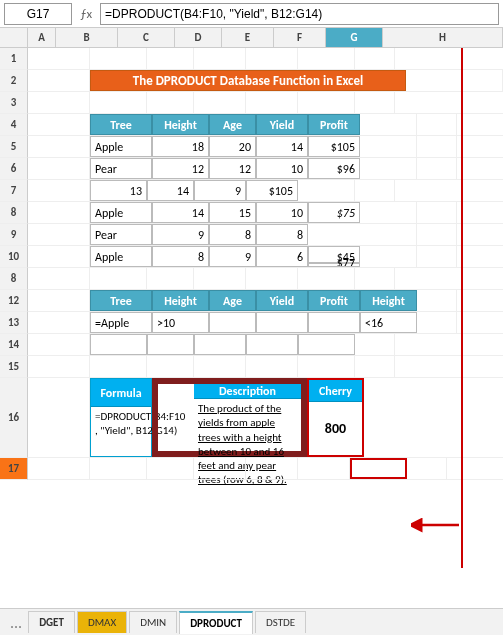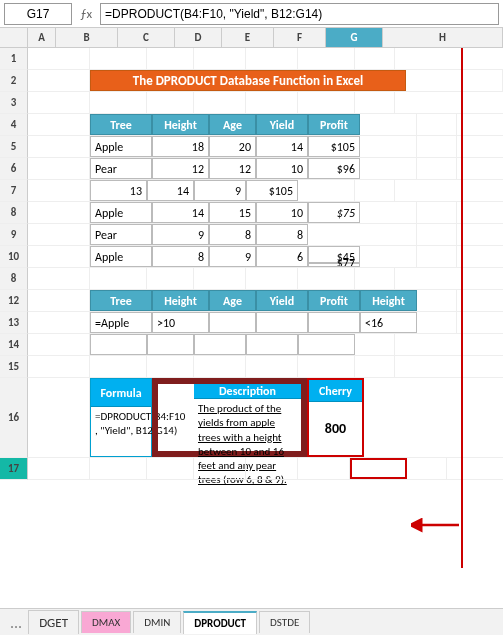--- a/index.html
+++ b/index.html
@@ -56,21 +56,21 @@
             <div style="height:22px;min-height:22px;background:#f2f2f2;border-right:1px solid #ccc;border-bottom:1px solid #eee;display:flex;align-items:center;justify-content:center;font-size:11px;font-weight:bold;color:#444;">7</div>
             <div style="height:22px;min-height:22px;background:#f2f2f2;border-right:1px solid #ccc;border-bottom:1px solid #eee;display:flex;align-items:center;justify-content:center;font-size:11px;font-weight:bold;color:#444;">8</div>
             <div style="height:22px;min-height:22px;background:#f2f2f2;border-right:1px solid #ccc;border-bottom:1px solid #eee;display:flex;align-items:center;justify-content:center;font-size:11px;font-weight:bold;color:#444;">9</div>
             <div style="height:22px;min-height:22px;background:#f2f2f2;border-right:1px solid #ccc;border-bottom:1px solid #eee;display:flex;align-items:center;justify-content:center;font-size:11px;font-weight:bold;color:#444;">10</div>
             <div style="height:22px;min-height:22px;background:#f2f2f2;border-right:1px solid #ccc;border-bottom:1px solid #eee;display:flex;align-items:center;justify-content:center;font-size:11px;font-weight:bold;color:#444;">8</div>
             <div style="height:22px;min-height:22px;background:#f2f2f2;border-right:1px solid #ccc;border-bottom:1px solid #eee;display:flex;align-items:center;justify-content:center;font-size:11px;font-weight:bold;color:#444;">12</div>
             <div style="height:22px;min-height:22px;background:#f2f2f2;border-right:1px solid #ccc;border-bottom:1px solid #eee;display:flex;align-items:center;justify-content:center;font-size:11px;font-weight:bold;color:#444;">13</div>
             <div style="height:22px;min-height:22px;background:#f2f2f2;border-right:1px solid #ccc;border-bottom:1px solid #eee;display:flex;align-items:center;justify-content:center;font-size:11px;font-weight:bold;color:#444;">14</div>
             <div style="height:22px;min-height:22px;background:#f2f2f2;border-right:1px solid #ccc;border-bottom:1px solid #eee;display:flex;align-items:center;justify-content:center;font-size:11px;font-weight:bold;color:#444;">15</div>
             <div style="height:80px;min-height:80px;background:#f2f2f2;border-right:1px solid #ccc;border-bottom:1px solid #eee;display:flex;align-items:center;justify-content:center;font-size:11px;font-weight:bold;color:#444;">16</div>
-            <div style="height:22px;min-height:22px;background:#14b8a6;border-right:1px solid #ccc;border-bottom:1px solid #eee;display:flex;align-items:center;justify-content:center;font-size:11px;font-weight:bold;color:#444;">17</div>
+            <div style="height:22px;min-height:22px;background:#f97316;border-right:1px solid #ccc;border-bottom:1px solid #eee;display:flex;align-items:center;justify-content:center;font-size:11px;font-weight:bold;color:#444;">17</div>
           </div>
 
           <div style="flex:1;display:flex;flex-direction:column;overflow:hidden;">
 
             <div style="display:flex;height:22px;min-height:22px;border-bottom:1px solid #eee;">
               <div style="width:62px;min-width:62px;border-right:1px solid #eee;display:flex;align-items:center;padding:0 4px;font-size:12px;overflow:hidden;"></div>
               <div style="width:57px;min-width:57px;border-right:1px solid #eee;display:flex;align-items:center;padding:0 4px;font-size:12px;overflow:hidden;"></div>
               <div style="width:47px;min-width:47px;border-right:1px solid #eee;display:flex;align-items:center;padding:0 4px;font-size:12px;overflow:hidden;"></div>
               <div style="width:52px;min-width:52px;border-right:1px solid #eee;display:flex;align-items:center;padding:0 4px;font-size:12px;overflow:hidden;"></div>
               <div style="width:52px;min-width:52px;border-right:1px solid #eee;display:flex;align-items:center;padding:0 4px;font-size:12px;overflow:hidden;"></div>
@@ -258,20 +258,20 @@
             </marker>
           </defs>
           <line x1="48" y1="10" x2="4" y2="10" stroke="#cc0000" stroke-width="2.5" marker-end="url(#ah)"></line>
         </svg>
       </div>
 
       <div style="position:absolute;right:40px;top:48px;width:2px;height:520px;background:#cc0000;"></div>
 
       <div style="display:flex;align-items:center;height:27px;background:#f2f2f2;border-top:1px solid #ccc;padding:0 4px;gap:0;position:absolute;bottom:0;left:0;width:503px;">
         <span style="font-size:16px;color:#888;padding:0 6px;cursor:pointer;">...</span>
-        <div style="padding:4px 10px;font-size:13px;border:1px solid #ccc;border-bottom:none;cursor:pointer;background:#f2f2f2;color:#333;font-weight:normal;border-top:1px solid #ccc;margin-right:2px;">DGET</div>
-        <div style="padding:4px 10px;font-size:11px;border:1px solid #ccc;border-bottom:none;cursor:pointer;background:#f9a8d4;color:#333;font-weight:normal;border-top:1px solid #ccc;margin-right:2px;">DMAX</div>
+        <div style="padding:4px 10px;font-size:11px;border:1px solid #ccc;border-bottom:none;cursor:pointer;background:#f2f2f2;color:#333;font-weight:bold;border-top:1px solid #ccc;margin-right:2px;">DGET</div>
+        <div style="padding:4px 10px;font-size:11px;border:1px solid #ccc;border-bottom:none;cursor:pointer;background:#eab308;color:#333;font-weight:normal;border-top:1px solid #ccc;margin-right:2px;">DMAX</div>
         <div style="padding:4px 10px;font-size:11px;border:1px solid #ccc;border-bottom:none;cursor:pointer;background:#f2f2f2;color:#333;font-weight:normal;border-top:1px solid #ccc;margin-right:2px;">DMIN</div>
         <div style="padding:4px 10px;font-size:11px;border:1px solid #ccc;border-bottom:none;cursor:pointer;background:#fff;color:#000;font-weight:bold;border-top:2px solid #4bacc6;margin-right:2px;">DPRODUCT</div>
         <div style="padding:4px 10px;font-size:11px;border:1px solid #ccc;border-bottom:none;cursor:pointer;background:#f2f2f2;color:#333;font-weight:normal;border-top:1px solid #ccc;margin-right:2px;">DSTDE</div>
       </div>
     </div>
     </div>
 
 </body></html>

